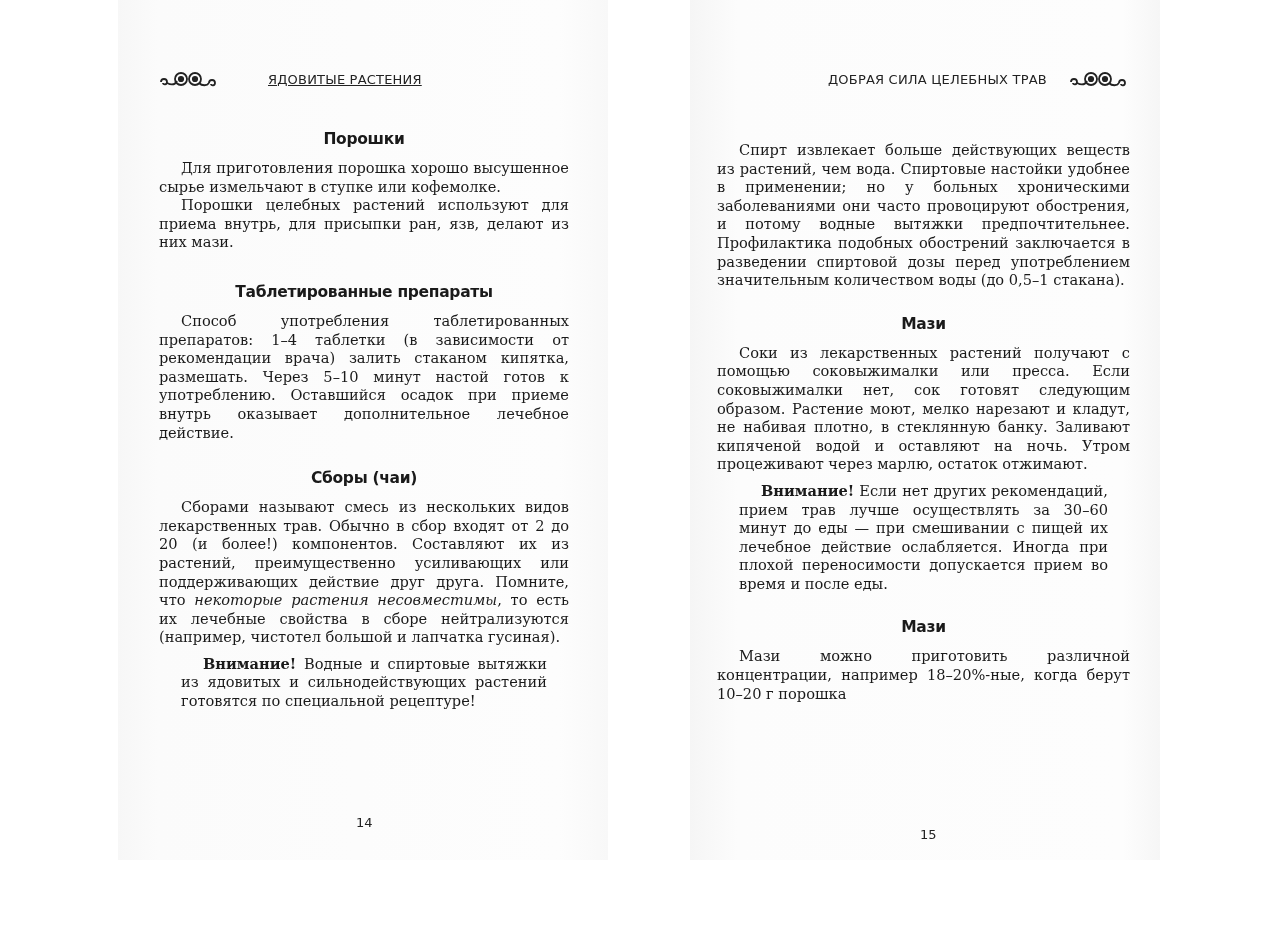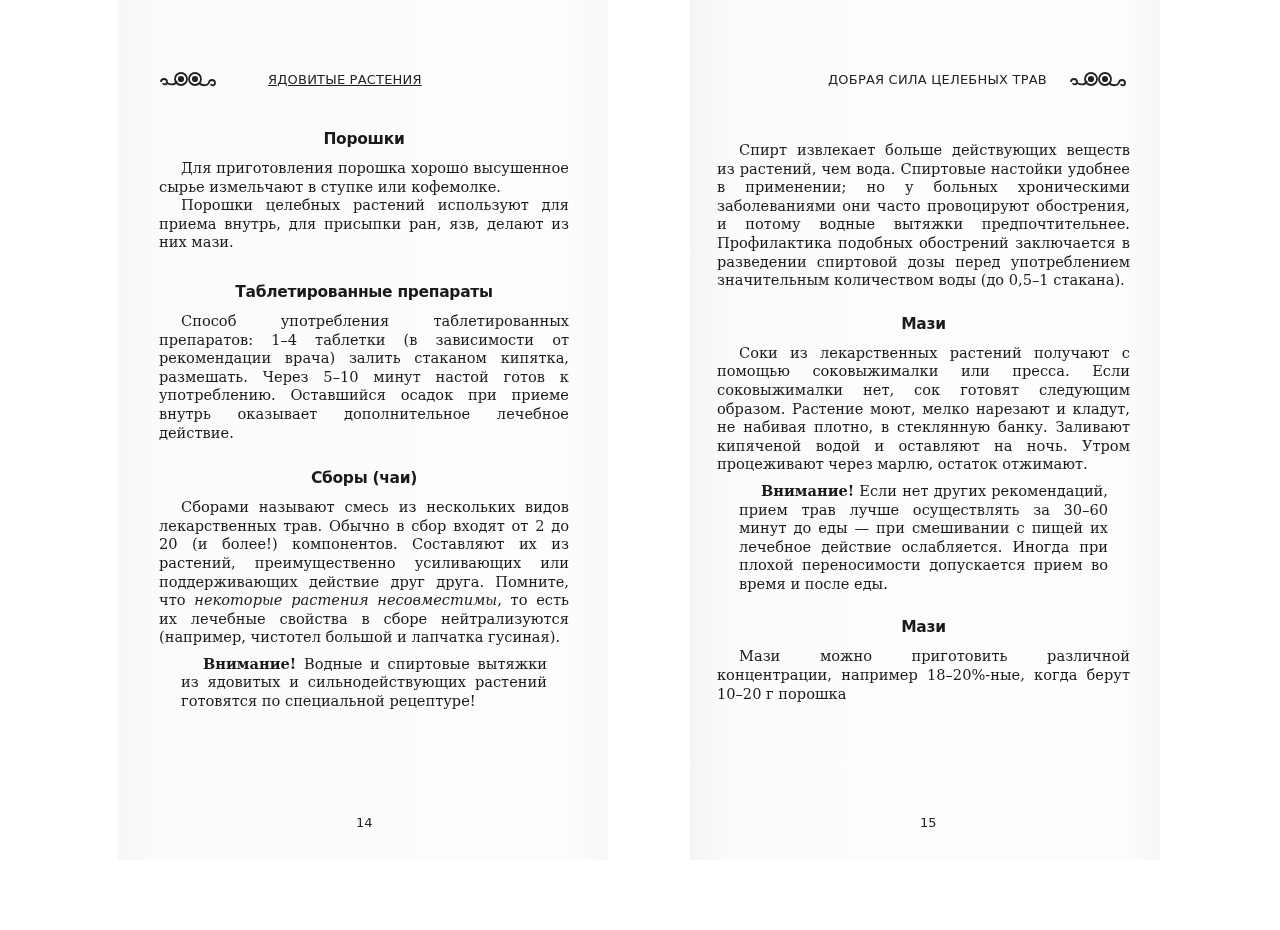--- a/index.html
+++ b/index.html
@@ -21,21 +21,21 @@
   .right .content { left:27px; top:113px; width:413px;margin-top:28px; }
   h2 { font-family:"DejaVu Sans", sans-serif; font-weight:bold; font-size:15.5px; text-align:center; margin:0; line-height:20px; letter-spacing:-0.3px; }
   p { margin:0; text-indent:22px; }
   .gap-h { height:22px; }
   .gap-s { height:10px; }
   .note { padding-left:22px; padding-right:22px; text-indent:22px; }
   .note b { font-weight:bold; }
   i { }
   .pnum { position:absolute; top:815px; font-family:"DejaVu Sans", sans-serif; font-size:13px; color:#222; }
   .left .pnum { left:238px; }
-  .right .pnum { left:230px; }
+  .right .pnum { left:230px;margin-top:12px; }
 </style>
 </head>
 <body>
 
 <div class="page left">
   <svg class="orn" viewBox="0 0 60 20">
     <g fill="none" stroke="#222" stroke-width="1.8">
       <path d="M3,12 c0,-4 6,-4 6,0 c0,3 -4,3 -4,1"></path>
       <path d="M9,13 c4,2 8,2 10,-2"></path>
       <circle cx="23" cy="9" r="6"></circle>

